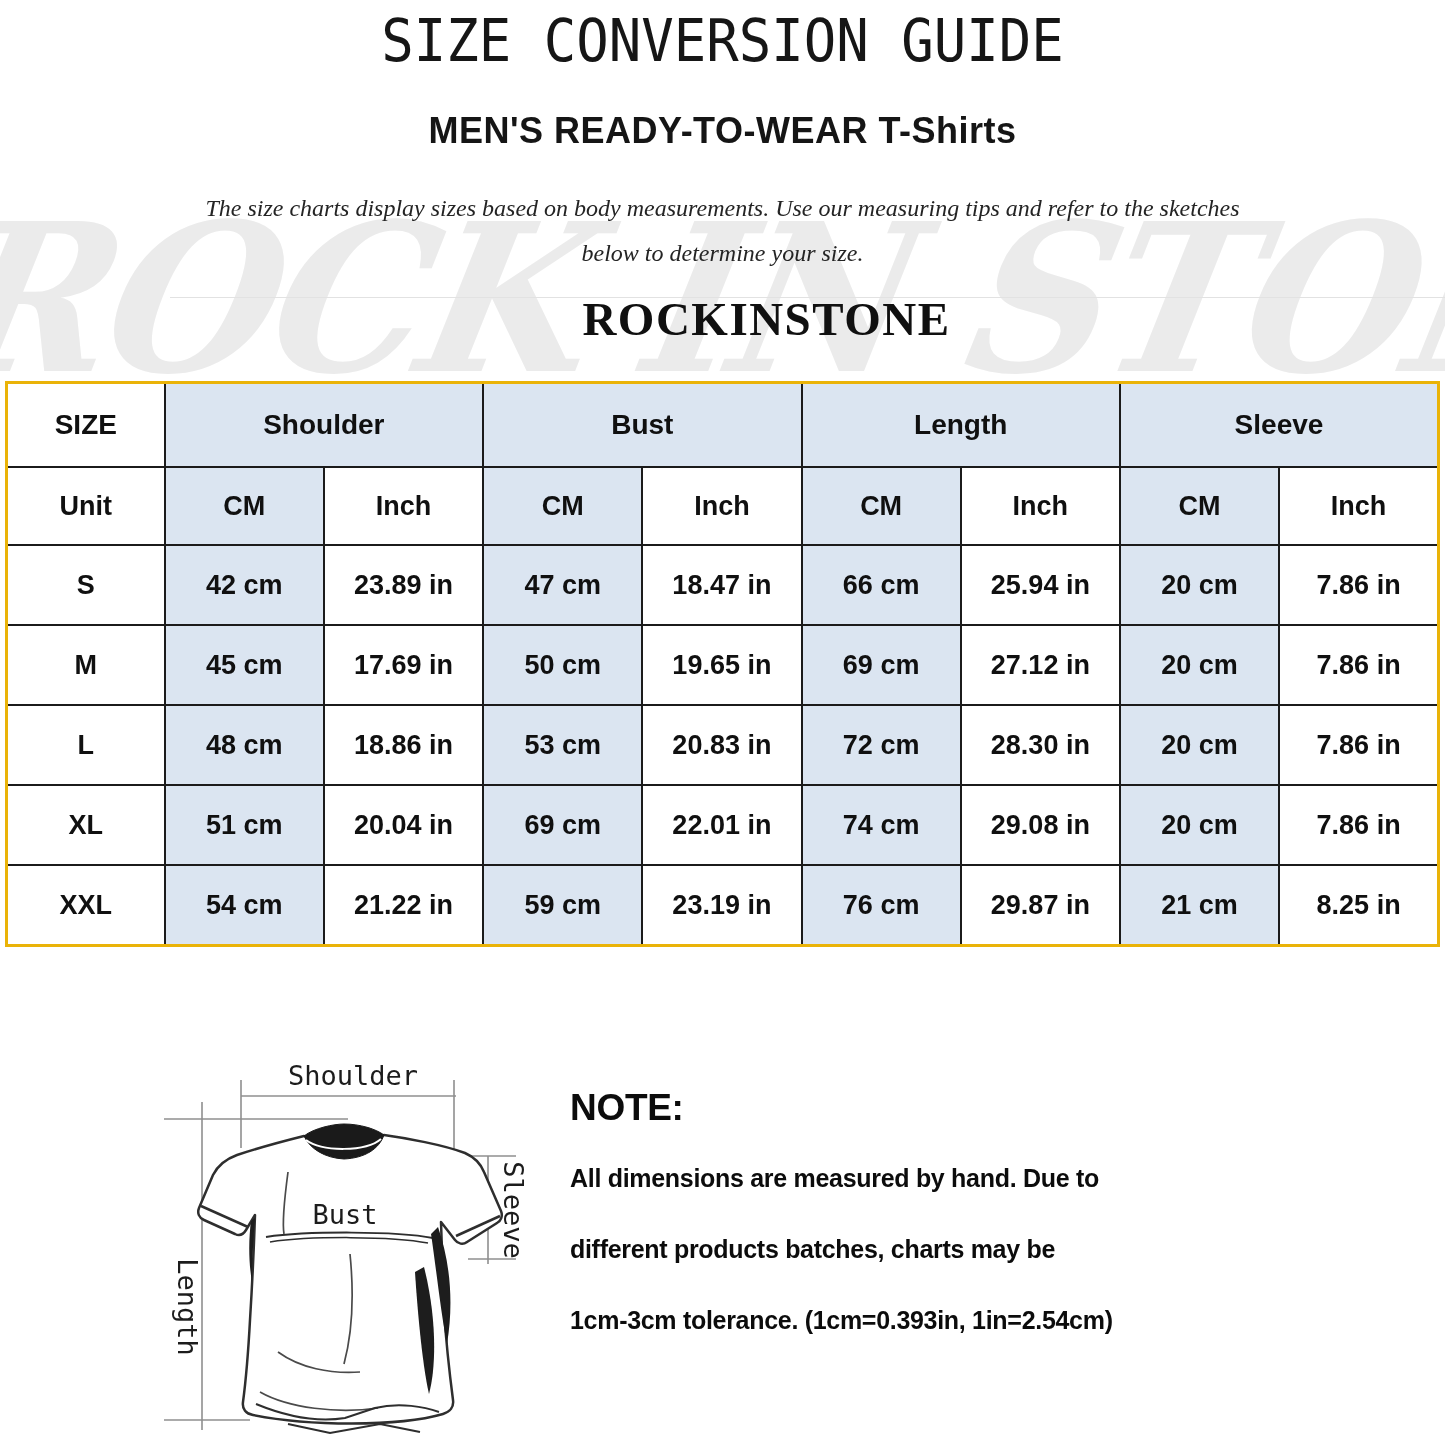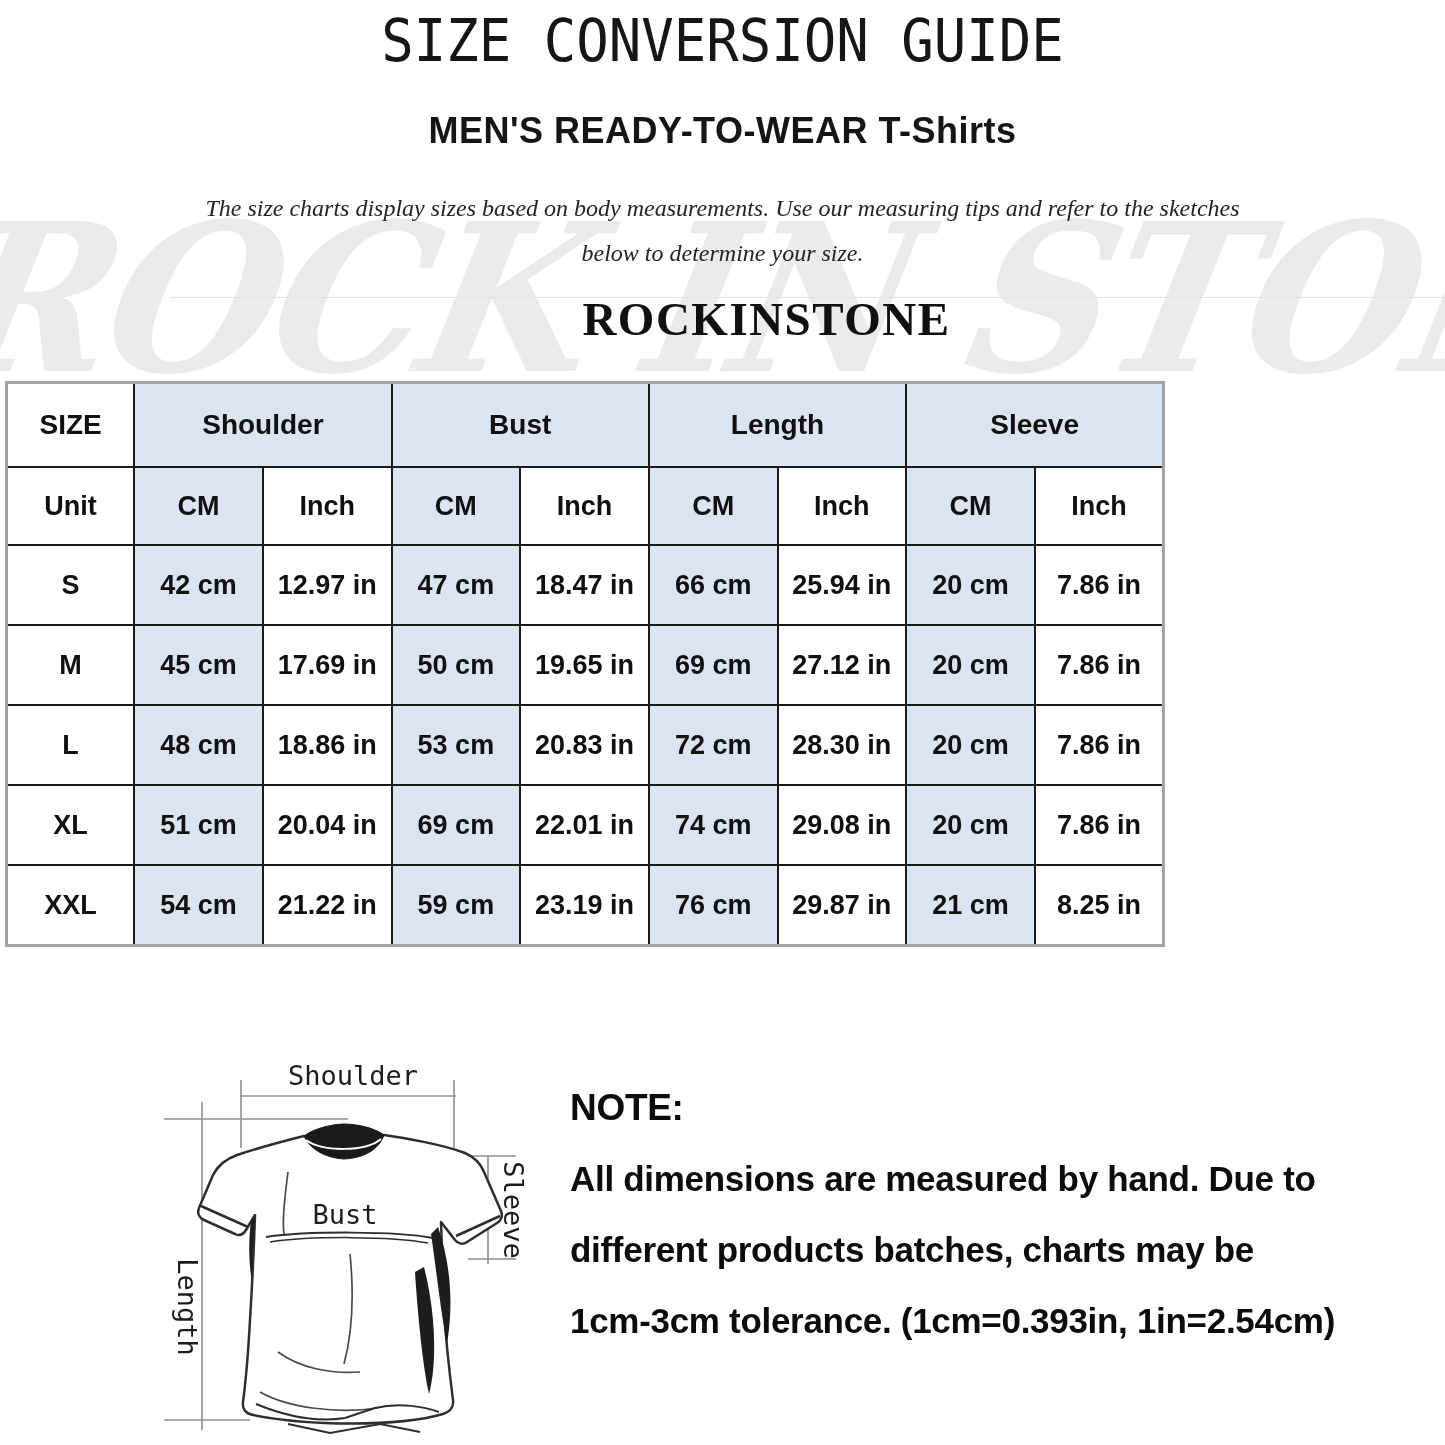--- a/index.html
+++ b/index.html
@@ -96,26 +96,26 @@
     color: #101010;
     z-index: 1;
     padding-left: 44px;
   }
 
   
   table.size-table {
     position: absolute;
     top: 381px;
     left: 5px;
-    width: 1160px;
+    width: 1435px;
     border-collapse: collapse;
     table-layout: fixed;
     z-index: 1;
     background: #84cc16;
-    border: 3px solid #a3a3a3;
+    border: 3px solid #eab308;
   }
   .size-table th, .size-table td {
     border: 2px solid #1b1b1b;
     text-align: center;
     vertical-align: middle;
     font-weight: bold;
     font-size: 27px;
     color: #101010;
     padding: 0;
   }
@@ -145,21 +145,21 @@
   .note {
     position: absolute;
     left: 570px;
     top: 1072px;
     width: 830px;
     z-index: 1;
   }
   .note-heading, .note-line {
     font-weight: bold;
     color: #0c0c0c;
-    font-size: 35px;
+    font-size: 25px;
     line-height: 71px;
     letter-spacing: -0.3px;
     white-space: nowrap;
   }
   .note-heading { font-size: 37px; }
 </style>
 </head>
 <body>
 
 <div class="page">
@@ -206,21 +206,21 @@
         <th class="blue">CM</th>
         <th class="white">Inch</th>
         <th class="blue">CM</th>
         <th class="white">Inch</th>
       </tr>
     </thead>
     <tbody id="size-rows">
         <tr>
           <td class="white">S</td>
           <td class="blue">42 cm</td>
-          <td class="white">12.97 in</td>
+          <td class="white">23.89 in</td>
           <td class="blue">47 cm</td>
           <td class="white">18.47 in</td>
           <td class="blue">66 cm</td>
           <td class="white">25.94 in</td>
           <td class="blue">20 cm</td>
           <td class="white">7.86 in</td>
         </tr>
         <tr>
           <td class="white">M</td>
           <td class="blue">45 cm</td>

